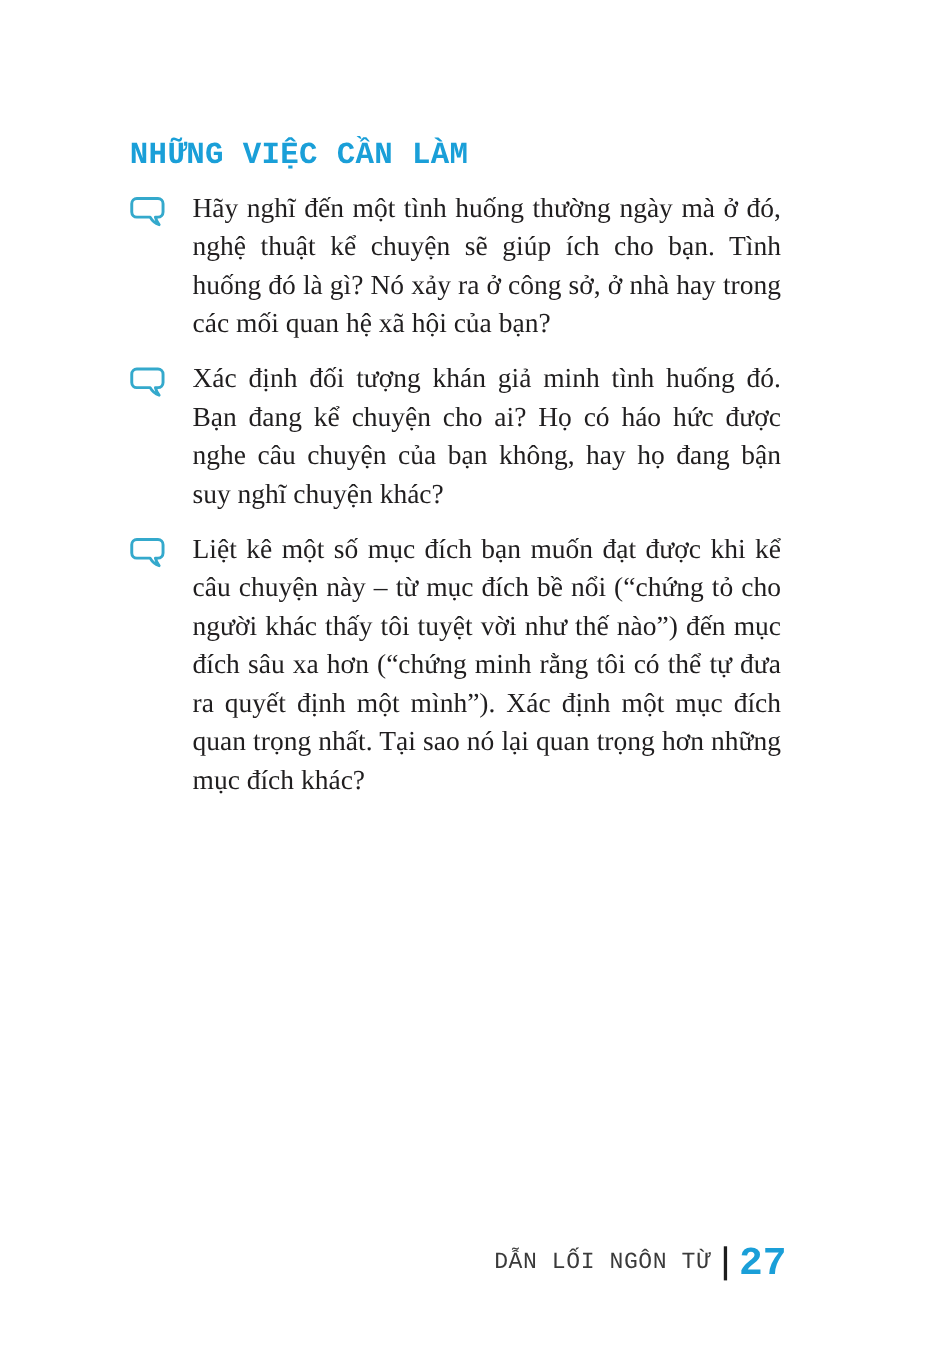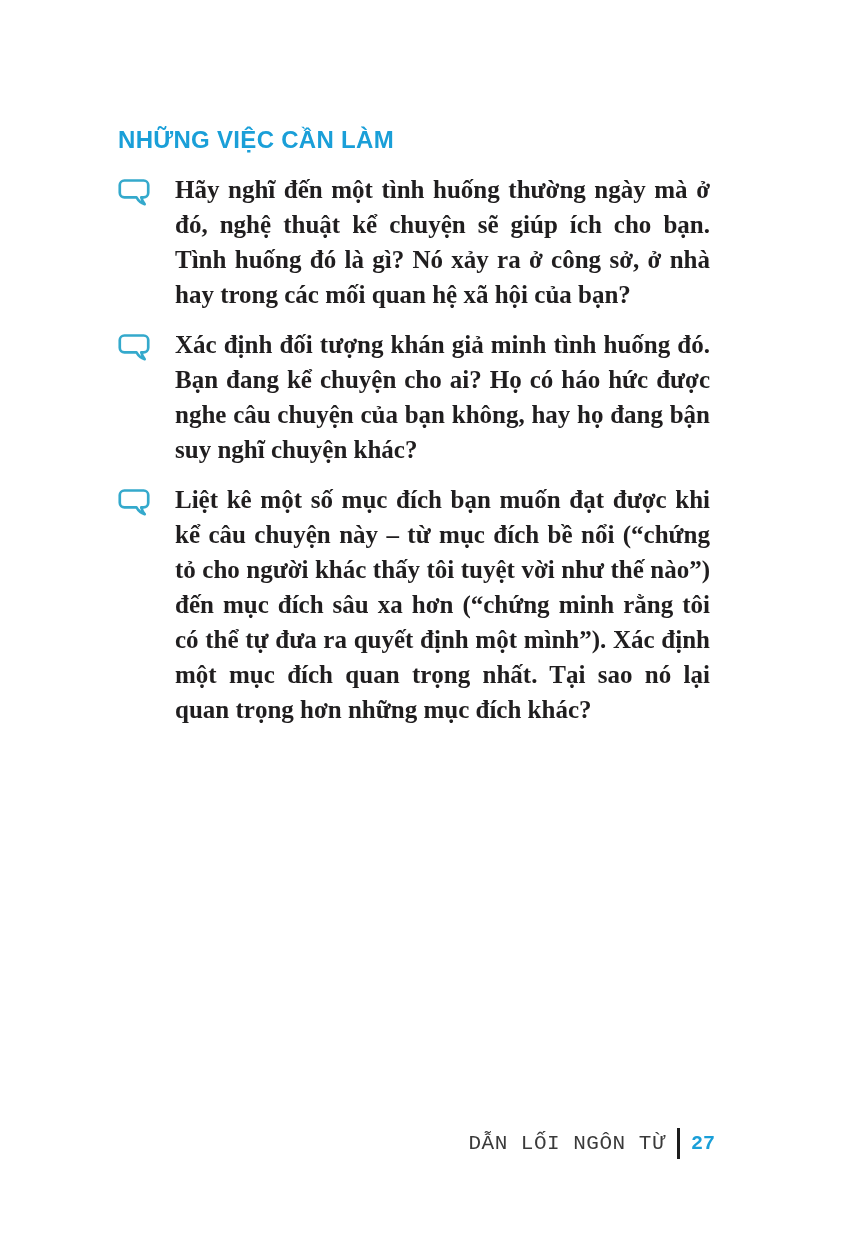--- a/index.html
+++ b/index.html
@@ -13,22 +13,22 @@
     height: 1247px;
     background: #ffffff;
     overflow: hidden;
     font-family: "Liberation Serif", serif;
   }
   .section-title {
     position: absolute;
     left: 118px;
     top: 126px;
     margin: 0;
-    font-family: Liberation Sans, sans-serif;
-    font-size: 24px;
+    font-family: Liberation Mono, monospace;
+    font-size: 28px;
     font-weight: 700;
     letter-spacing: 0.3px;
     color: #1a9fd8;
     white-space: nowrap;
   }
   .checklist {
     position: absolute;
     left: 118px;
     top: 172px;
     width: 592px;
@@ -48,21 +48,20 @@
     height: 29px;
     color: #34a9cc;
   }
   .item-text {
     margin: 0;
     flex: 1 1 auto;
     font-size: 25px;
     line-height: 35px;
     color: #201e1f;
     text-align: justify;
-    font-weight: bold;
   }
   .page-footer {
     position: absolute;
     top: 1128px;
     right: 130px;
     display: flex;
     align-items: center;
     font-family: Liberation Mono, monospace;
   }
   .footer-book-title {
@@ -72,21 +71,21 @@
     color: #3a3a3a;
     white-space: nowrap;
   }
   .footer-divider {
     width: 3px;
     height: 31px;
     background: #1d1d1d;
     margin: 0 11px 0 12px;
   }
   .footer-page-number {
-    font-size: 20px;
+    font-size: 36px;
     font-weight: 700;
     color: #1a9fd8;
   }
 </style>
 </head>
 <body>
 
 <main class="page">
 
   <h1 class="section-title">NHỮNG VIỆC CẦN LÀM</h1>

